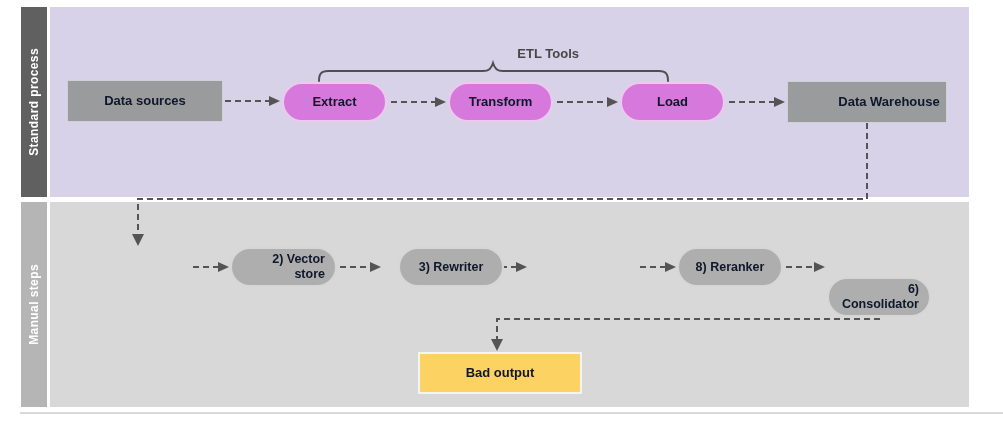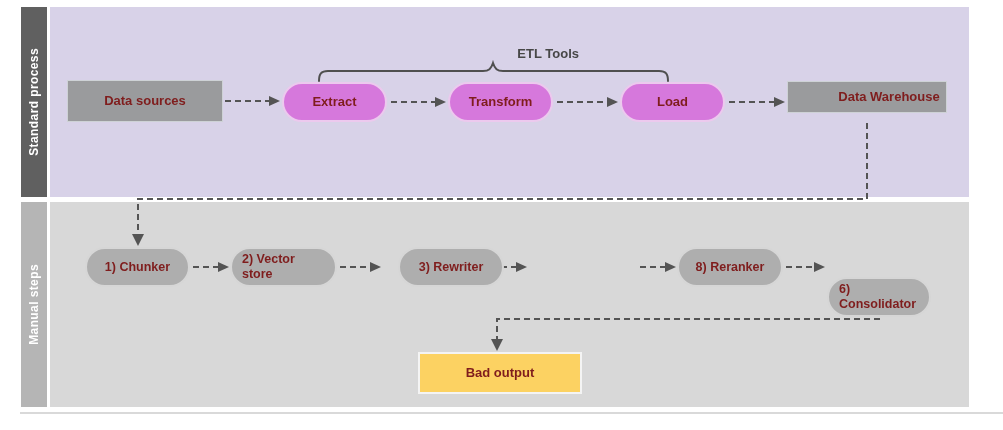--- a/index.html
+++ b/index.html
@@ -21,41 +21,41 @@
     white-space: nowrap;
   }
   .lane1-header { left: 21px; top: 7px; height: 190px; background: #606060; }
   .lane1-body   { position: absolute; left: 50px; top: 7px; width: 919px; height: 190px; background: #d8d2e8; }
   .lane2-header { left: 21px; top: 202px; height: 205px; background: #b5b5b5; }
   .lane2-body   { position: absolute; left: 50px; top: 202px; width: 919px; height: 205px; background: #d8d8d8; }
 
   
   .node {
     position: absolute; display: flex; align-items: center; justify-content: center;
-    text-align: left; color: #7f1d1d; font-weight: bold; line-height: 1.2;
+    text-align: right; color: #0f172a; font-weight: bold; line-height: 1.2;
   }
   .proc-box {
     background: #9a9b9d; border: 1px solid #ced2d6; font-size: 13px;
   }
   .etl-pill {
     background: #d678dc; border: 2px solid #ecc9ee; border-radius: 20px; font-size: 13px;
   }
   .step-pill {
     background: #aeaeae; border: 2px solid #d6d6d6; border-radius: 21px;
     font-size: 12.5px; padding: 0 10px;
   }
   .bad-box {
     background: #fcd262; border: 2px solid #f4f4f4; font-size: 13px;
   }
 
   #n-data-sources   { left: 67px;  top: 80px;  width: 156px; height: 42px; }
   #n-extract        { left: 282px; top: 82px;  width: 105px; height: 40px; }
   #n-transform      { left: 448px; top: 82px;  width: 105px; height: 40px; }
   #n-load           { left: 620px; top: 82px;  width: 105px; height: 40px; }
-  #n-data-warehouse { left: 787px; top: 81px;  width: 160px; height: 32px; padding-left: 44px; }
+  #n-data-warehouse { left: 787px; top: 81px;  width: 160px; height: 42px; padding-left: 44px; }
 
   #n-chunker        { left: 85px;  top: 247px; width: 105px; height: 40px; }
   #n-vector-store   { left: 230px; top: 247px; width: 107px; height: 40px; }
   #n-rewriter       { left: 398px; top: 247px; width: 106px; height: 40px; }
   #n-retriever      { left: 528px; top: 247px; width: 109px; height: 40px; }
   #n-reranker       { left: 677px; top: 247px; width: 106px; height: 40px; }
   #n-consolidator   { left: 827px; top: 247px; width: 104px; height: 40px; margin-top: 30px; }
 
   #n-bad-output     { left: 418px; top: 352px; width: 164px; height: 42px; }
 
@@ -125,21 +125,20 @@
   </svg>
 
   <div class="etl-group-label">ETL Tools</div>
 
   <div id="n-data-sources" class="node proc-box">Data sources</div>
   <div id="n-extract" class="node etl-pill">Extract</div>
   <div id="n-transform" class="node etl-pill">Transform</div>
   <div id="n-load" class="node etl-pill">Load</div>
   <div id="n-data-warehouse" class="node proc-box">Data Warehouse</div>
 
-  <div id="n-chunker" class="node step-pill">1) Chunker</div>
   <div id="n-vector-store" class="node step-pill">2) Vector store</div>
   <div id="n-rewriter" class="node step-pill">3) Rewriter</div>
   <div id="n-reranker" class="node step-pill">8) Reranker</div>
   <div id="n-consolidator" class="node step-pill">6) Consolidator</div>
 
   <div id="n-bad-output" class="node bad-box">Bad output</div>
 
   <div class="page-edge"></div>
 </div>
 

